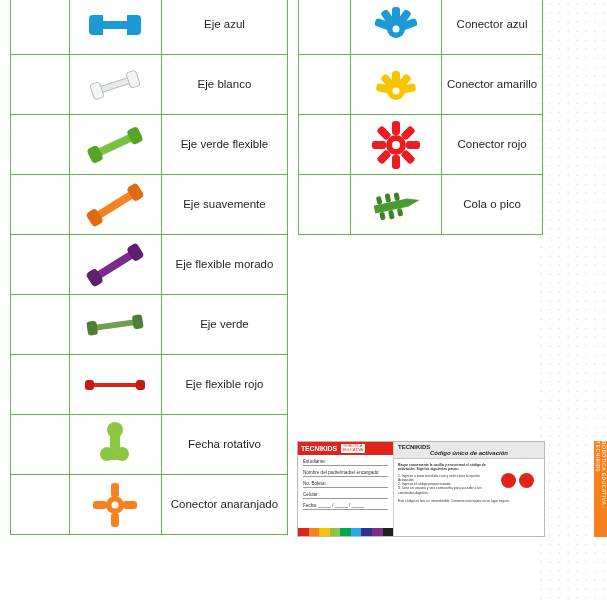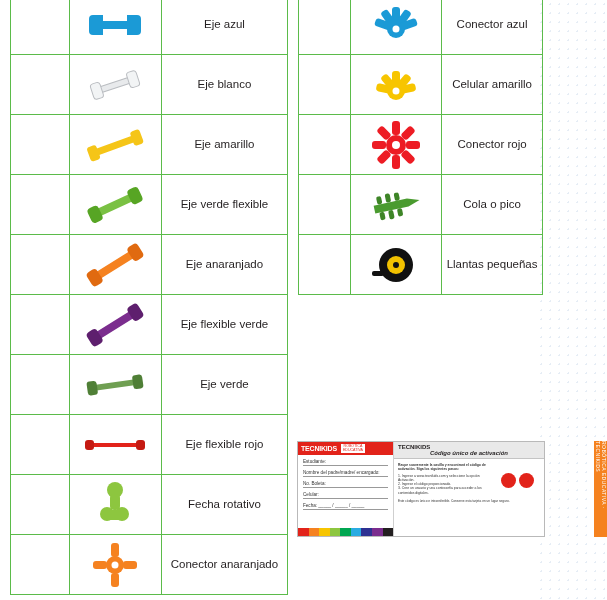--- a/index.html
+++ b/index.html
@@ -127,35 +127,20 @@
           </g>
         </svg>
       </div>
     </td>
     <td class="c-lbl">Eje blanco</td>
   </tr>
   <tr>
     <td class="c-blank"></td>
     <td class="c-pic">
       <div class="pic">
-        <svg width="64" height="40" viewBox="0 0 64 40">
-          <g transform="rotate(-20 32 20)" fill="#f5c518">
-            <rect x="10" y="17" width="44" height="7" rx="3"></rect>
-            <rect x="4" y="13" width="10" height="15" rx="3"></rect>
-            <rect x="50" y="13" width="10" height="15" rx="3"></rect>
-          </g>
-        </svg>
-      </div>
-    </td>
-    <td class="c-lbl">Eje amarillo</td>
-  </tr>
-  <tr>
-    <td class="c-blank"></td>
-    <td class="c-pic">
-      <div class="pic">
         <svg width="64" height="44" viewBox="0 0 64 44">
           <g transform="rotate(-25 32 22)">
             <rect x="8" y="18" width="48" height="8" rx="4" fill="#7ac143"></rect>
             <rect x="4" y="14" width="12" height="16" rx="4" fill="#57a524"></rect>
             <rect x="48" y="14" width="12" height="16" rx="4" fill="#57a524"></rect>
           </g>
         </svg>
       </div>
     </td>
     <td class="c-lbl">Eje verde flexible</td>
@@ -166,36 +151,36 @@
       <div class="pic">
         <svg width="64" height="46" viewBox="0 0 64 46">
           <g transform="rotate(-32 32 23)">
             <rect x="6" y="19" width="52" height="8" rx="4" fill="#f58220"></rect>
             <rect x="2" y="15" width="12" height="16" rx="4" fill="#e06a10"></rect>
             <rect x="50" y="15" width="12" height="16" rx="4" fill="#e06a10"></rect>
           </g>
         </svg>
       </div>
     </td>
-    <td class="c-lbl">Eje anaranjado</td>
+    <td class="c-lbl">Eje suavemente</td>
   </tr>
   <tr>
     <td class="c-blank"></td>
     <td class="c-pic">
       <div class="pic">
         <svg width="64" height="46" viewBox="0 0 64 46">
           <g transform="rotate(-32 32 23)">
             <rect x="6" y="19" width="52" height="8" rx="4" fill="#7b2d8e"></rect>
             <rect x="2" y="15" width="12" height="16" rx="4" fill="#5e1f6e"></rect>
             <rect x="50" y="15" width="12" height="16" rx="4" fill="#5e1f6e"></rect>
           </g>
         </svg>
       </div>
     </td>
-    <td class="c-lbl">Eje flexible verde</td>
+    <td class="c-lbl">Eje flexible morado</td>
   </tr>
   <tr>
     <td class="c-blank"></td>
     <td class="c-pic">
       <div class="pic">
         <svg width="64" height="36" viewBox="0 0 64 36">
           <g transform="rotate(-8 32 18)">
             <rect x="10" y="15" width="44" height="6" rx="3" fill="#6f9f52"></rect>
             <rect x="4" y="11" width="10" height="14" rx="3" fill="#4f7f36"></rect>
             <rect x="50" y="11" width="10" height="14" rx="3" fill="#4f7f36"></rect>
@@ -305,21 +290,21 @@
                   <rect x="25" y="8" width="8" height="16" rx="3"></rect>
                 </g>
           <g transform="rotate(78 29 28)">
                   <rect x="25" y="8" width="8" height="16" rx="3"></rect>
                 </g>
           <circle cx="29" cy="28" r="3.5" fill="#fff"></circle>
         </g>
             </svg>
       </div>
     </td>
-    <td class="c-lbl">Celular amarillo</td>
+    <td class="c-lbl">Conector amarillo</td>
   </tr>
   <tr>
     <td class="c-blank"></td>
     <td class="c-pic">
       <div class="pic">
         <svg width="52" height="50" viewBox="0 0 52 50">
               <g fill="#ed1c24">
           <circle cx="26" cy="25" r="10"></circle>
           <g>
                   <rect x="22" y="1" width="8" height="14" rx="3"></rect>
@@ -365,34 +350,20 @@
               <rect x="30" y="6" width="5" height="8" rx="2"></rect>
               <rect x="12" y="22" width="5" height="8" rx="2"></rect>
               <rect x="21" y="22" width="5" height="9" rx="2"></rect>
               <rect x="30" y="22" width="5" height="8" rx="2"></rect>
             </g>
           </g>
         </svg>
       </div>
     </td>
     <td class="c-lbl">Cola o pico</td>
-  </tr>
-  <tr>
-    <td class="c-blank"></td>
-    <td class="c-pic">
-      <div class="pic">
-        <svg width="56" height="40" viewBox="0 0 56 40">
-          <circle cx="28" cy="20" r="17" fill="#111"></circle>
-          <circle cx="28" cy="20" r="9" fill="#f2c200"></circle>
-          <circle cx="28" cy="20" r="3" fill="#111"></circle>
-          <rect x="4" y="26" width="12" height="5" rx="2" fill="#111"></rect>
-        </svg>
-      </div>
-    </td>
-    <td class="c-lbl">Llantas pequeñas</td>
   </tr>
 </tbody>
   </table>
 
 <div class="card">
   <div class="card-left">
     <div class="redbar">
       <span class="brand">TECNIKIDS</span>
       <span class="rbx">
         <span>ROBOTICA</span><br>

